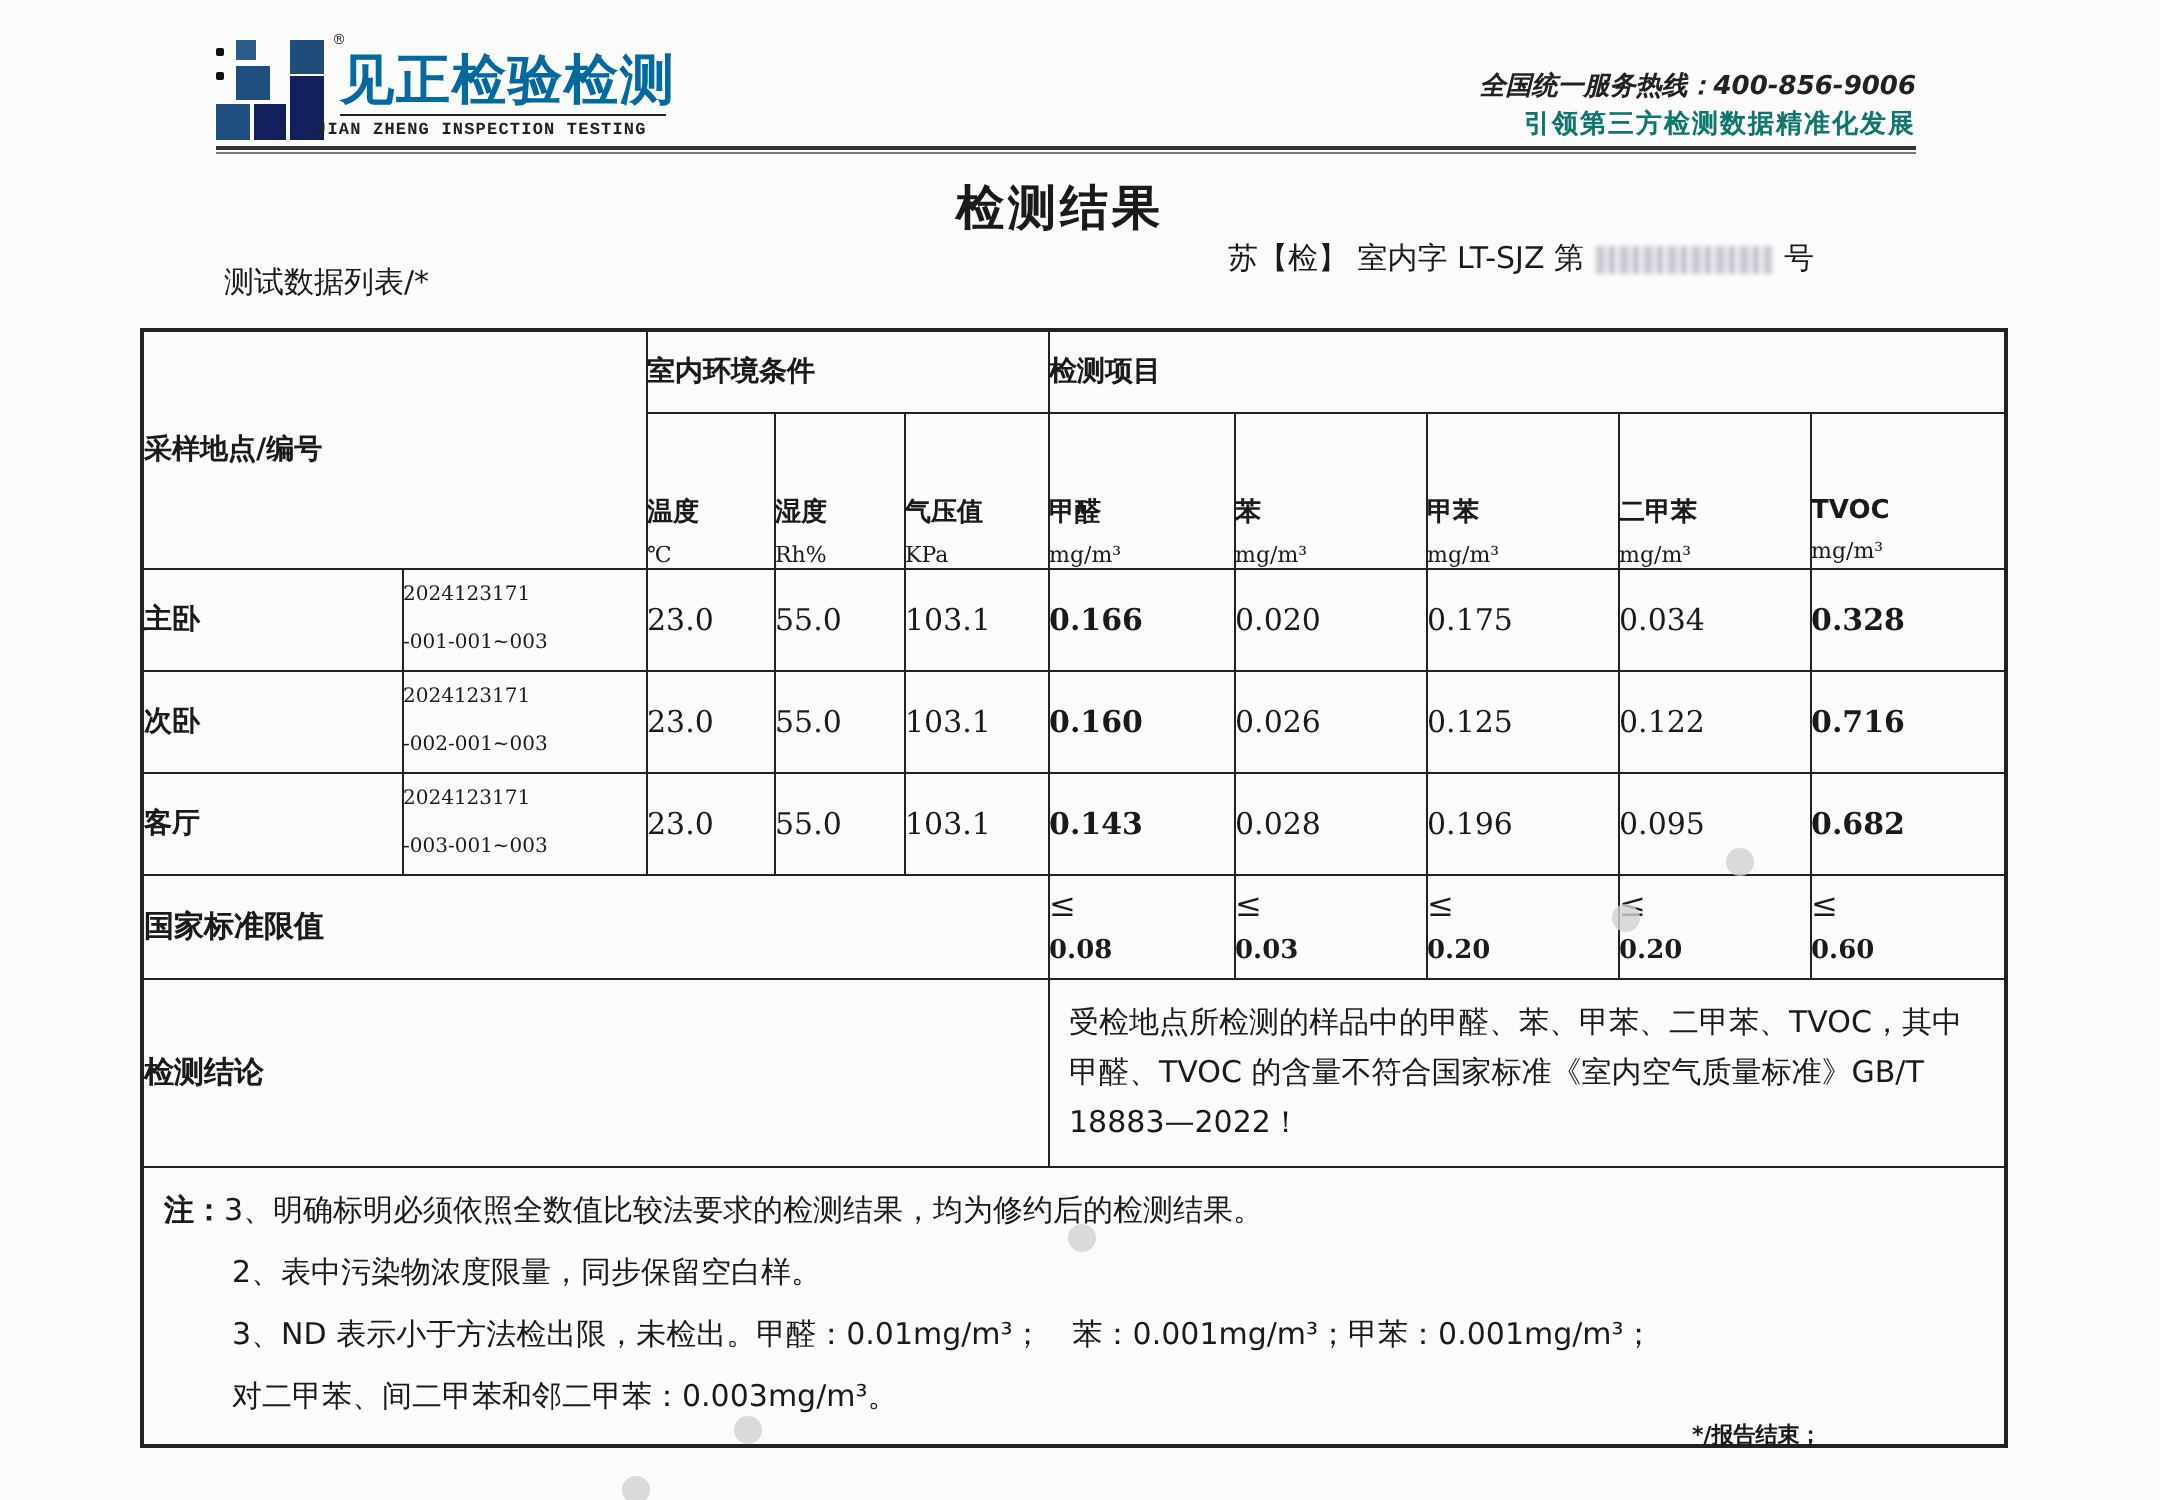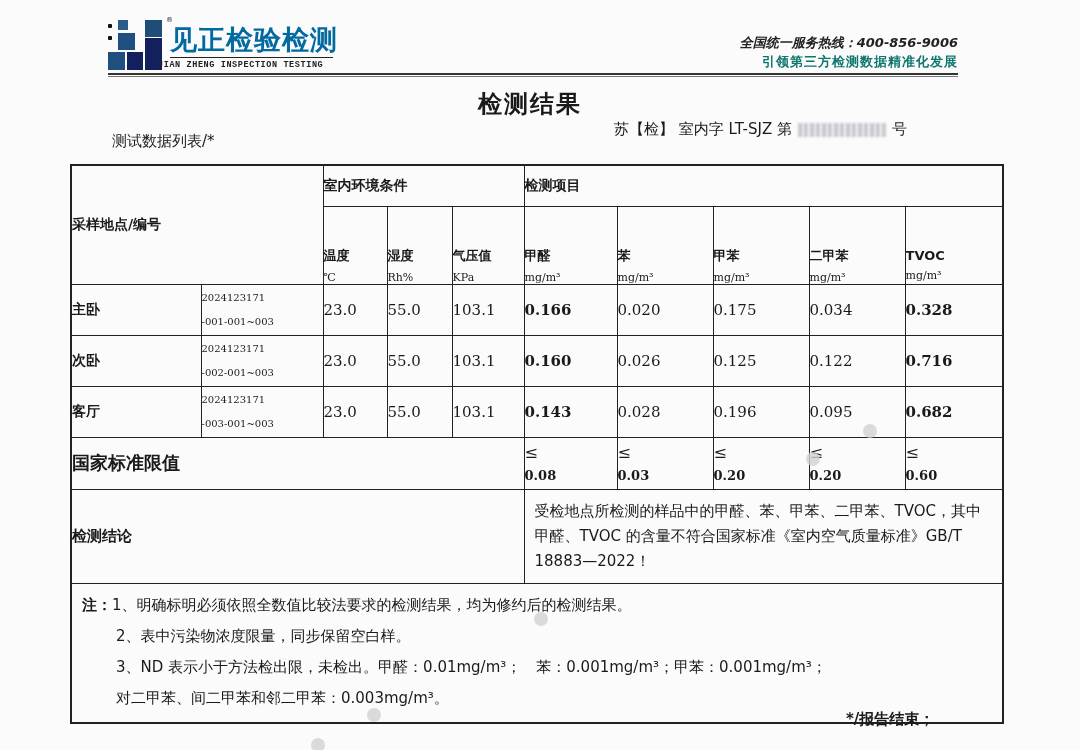--- a/index.html
+++ b/index.html
@@ -35,21 +35,21 @@
   .loc { font-family:"DejaVu Sans",sans-serif; font-weight:bold; font-size:14px; }
   .code { font-size:10px; line-height:24px; }
   .num { font-size:15px; }
   .num.bold { font-weight:bold; }
   .limit-sym { display:block; font-size:16px; line-height:18px; }
   .limit-val { display:block; font-size:13px; font-weight:bold; margin-top:6px; }
   .conclusion { text-align:left !important; padding:8px 8px 8px 10px !important; font-size:15px; line-height:25px; font-family:"DejaVu Sans",sans-serif;margin-top:16px; }
   .notes { text-align:left !important; padding:6px 10px 8px 10px !important; font-size:15px; line-height:31px; font-family:"DejaVu Sans",sans-serif; }
   .notes .indent { padding-left:34px; display:block; }
   .notes .first { display:block; }
-  .footer-end { left:846px; top:710px; font-size:15px; font-weight:bold; font-family:"DejaVu Sans",sans-serif; }
+  .footer-end { left:846px; top:710px; font-size:11px; font-weight:bold; font-family:"DejaVu Sans",sans-serif; }
   .dot { position:absolute; width:14px; height:14px; border-radius:50%; background:#d2d2d2; opacity:0.8; }
 </style>
 </head>
 <body>
 
 <div class="abs logo">
   <div class="sq" style="left:0;top:6px;width:4px;height:4px;background:#111;border-radius:1px;"></div>
   <div class="sq" style="left:0;top:18px;width:4px;height:4px;background:#111;border-radius:1px;"></div>
   <div class="sq" style="left:10px;top:2px;width:10px;height:10px;background:#2a5d8c;"></div>
   <div class="sq" style="left:10px;top:15px;width:17px;height:17px;background:#1f4f7e;"></div>
@@ -169,21 +169,21 @@
     <td class="num">55.0</td>
     <td class="num">103.1</td>
     <td class="num bold">0.143</td>
     <td class="num">0.028</td>
     <td class="num">0.196</td>
     <td class="num">0.095</td>
     <td class="num bold">0.682</td>
   </tr>
 
   <tr style="height:52px">
-    <td colspan="5" class="hdr" style="font-size:18px;">国家标准限值</td>
+    <td colspan="5" class="hdr" style="font-size:15px;">国家标准限值</td>
     <td>
           <span class="limit-sym">≤</span>
           <span class="limit-val">0.08</span>
         </td>
     <td>
           <span class="limit-sym">≤</span>
           <span class="limit-val">0.03</span>
         </td>
     <td>
           <span class="limit-sym">≤</span>
@@ -199,21 +199,21 @@
         </td>
   </tr>
 
   <tr style="height:94px">
     <td colspan="5" class="hdr" style="font-size:15px;">检测结论</td>
     <td colspan="5" class="conclusion">受检地点所检测的样品中的甲醛、苯、甲苯、二甲苯、TVOC，其中甲醛、TVOC 的含量不符合国家标准《室内空气质量标准》GB/T 18883—2022！</td>
   </tr>
 
   <tr>
     <td colspan="10" class="notes">
-      <span class="first"><b>注：</b><span>1、明确标明必须依照全数值比较法要求的检测结果，均为修约后的检测结果。</span></span>
+      <span class="first"><b>注：</b><span>3、明确标明必须依照全数值比较法要求的检测结果，均为修约后的检测结果。</span></span>
       <span class="indent">2、表中污染物浓度限量，同步保留空白样。</span>
       <span class="indent">3、ND 表示小于方法检出限，未检出。甲醛：0.01mg/m³；　苯：0.001mg/m³；甲苯：0.001mg/m³；</span>
       <span class="indent">对二甲苯、间二甲苯和邻二甲苯：0.003mg/m³。</span>
     </td>
   </tr>
 </tbody>
   </table>
 
 <div class="dot" style="left:863px;top:424px;"></div>
 <div class="dot" style="left:806px;top:452px;"></div>

